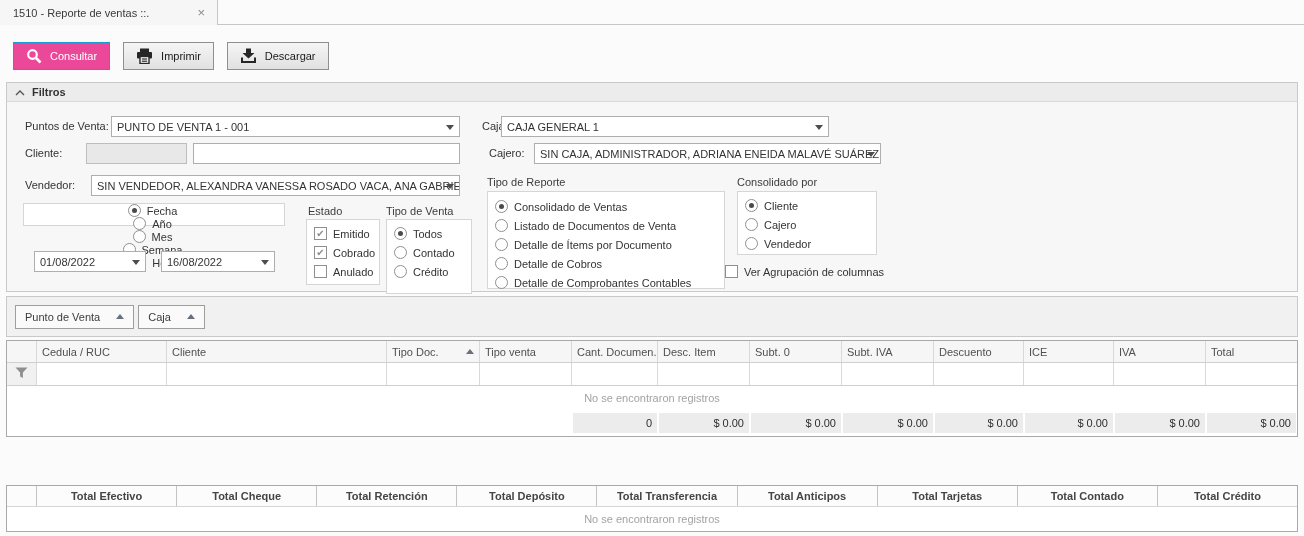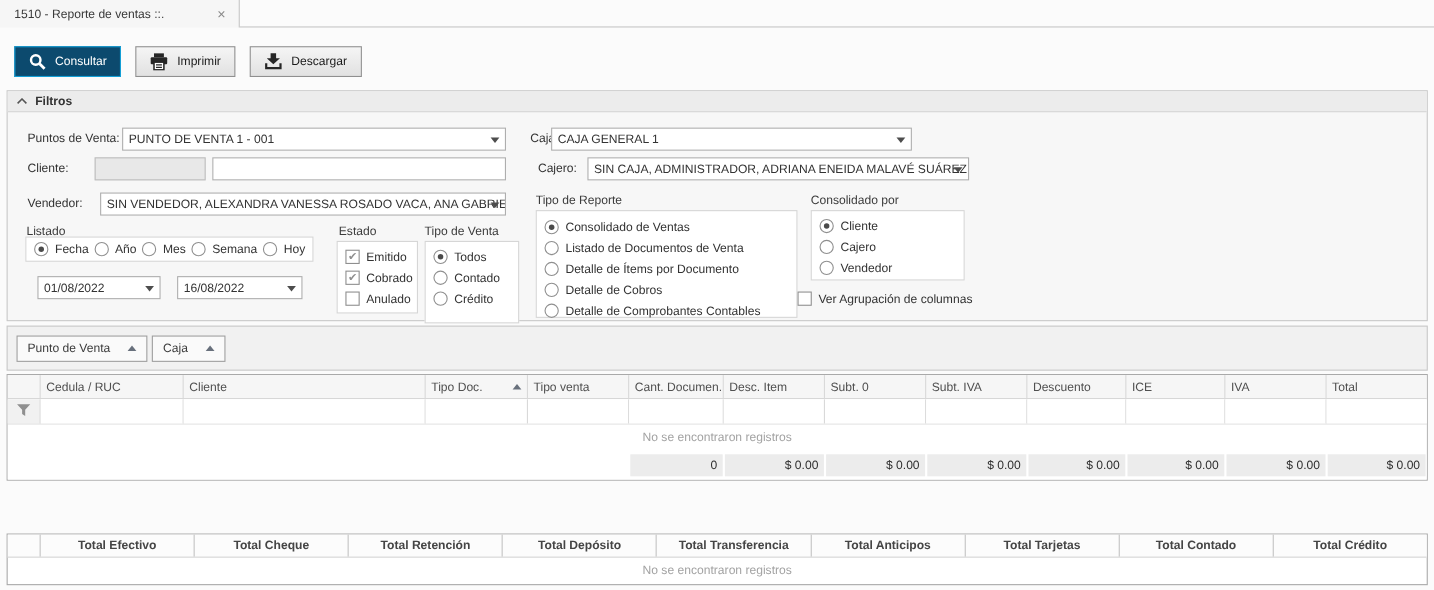--- a/index.html
+++ b/index.html
@@ -19,21 +19,21 @@
   .tab-title { color:#3a3a3a; white-space:nowrap; overflow:hidden; }
   .tab-close { color:#8a8a8a; font-size:13px; line-height:1; cursor:default; padding:0 2px; }
   .tabline { position:absolute; left:218px; top:24px; right:0; height:1px; background:#c6c6c6; }
   
   .toolbar { position:absolute; left:13px; top:42px; display:flex; gap:13px; }
   .btn {
     height:28px; display:inline-flex; align-items:center; gap:8px; padding:0 12px;
     border:1px solid #8f8f8f; background:linear-gradient(#f5f5f5,#e1e1e1);
     font-family:inherit; font-size:11px; color:#1a1a1a; cursor:default;
   }
-  .btn-primary { background:#0c4a6e; border-color:#139fd6; color:#fff; }
+  .btn-primary { background:#ec4899; border-color:#139fd6; color:#fff; }
   .btn svg { display:block; }
   
   .panel { position:absolute; border:1px solid #c9c9c9; background:#f7f7f7; }
   .filters-panel { left:6px; top:82px; width:1292px; height:210px; }
   .filters-header {
     height:19px; background:#ececec; border-bottom:1px solid #d8d8d8;
     display:flex; align-items:center; gap:7px; padding:0 8px;
   }
   .filters-title { font-weight:bold; color:#333; }
   .flabel { position:absolute; color:#333; white-space:nowrap; }
@@ -184,21 +184,21 @@
       <span class="dd-arrow"></span>
     </div>
 
     <span class="flabel" style="left:18px; top:96px;">Vendedor:</span>
     <div class="combo" style="left:84px; top:92px; width:369px;">
       <span>SIN VENDEDOR, ALEXANDRA VANESSA ROSADO VACA, ANA GABRIE...</span>
       <span class="dd-arrow"></span>
     </div>
 
     <span class="ftitle" style="left:17px; top:122px;">Listado</span>
-    <div class="opt-box hbox" style="left:16px; top:132px; width:262px; height:23px;">
+    <div class="opt-box hbox" style="left:16px; top:120px; width:262px; height:23px;flex-direction:column;">
       <div class="opt-row">
           <span class="radio selected"></span>
           <span>Fecha</span>
         </div>
       <div class="opt-row">
           <span class="radio"></span>
           <span>Año</span>
         </div>
       <div class="opt-row">
           <span class="radio"></span>

